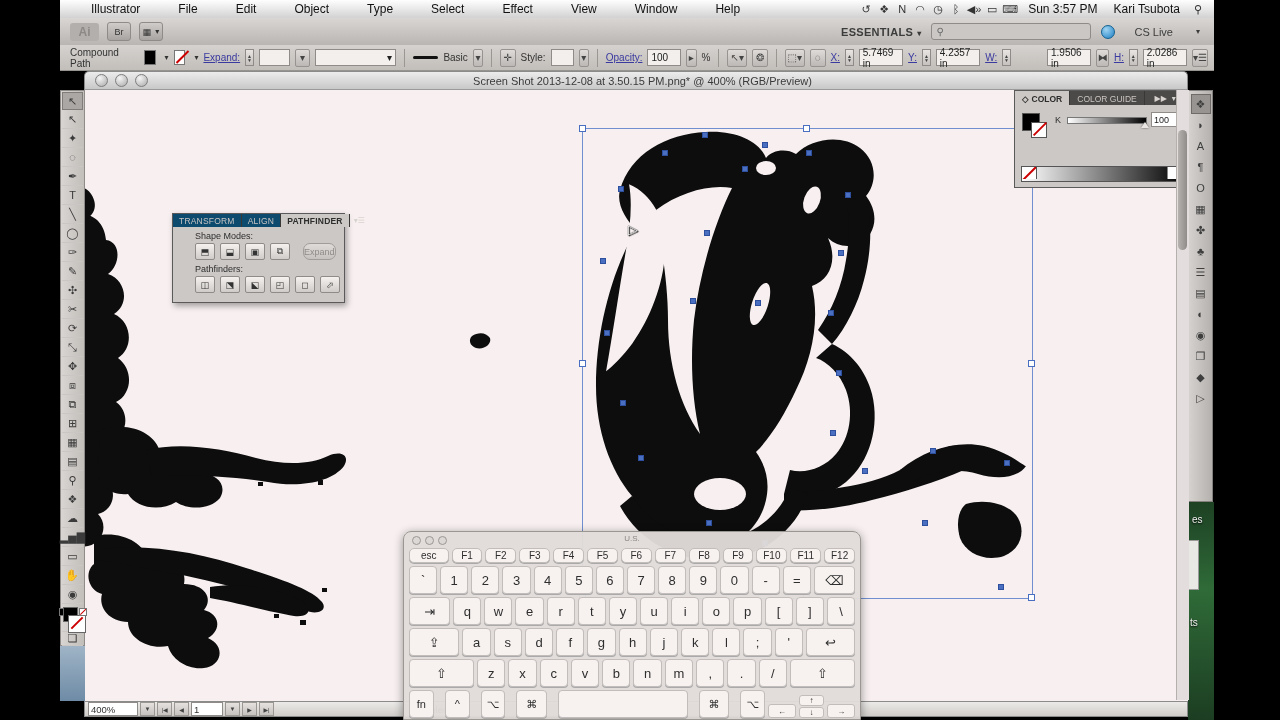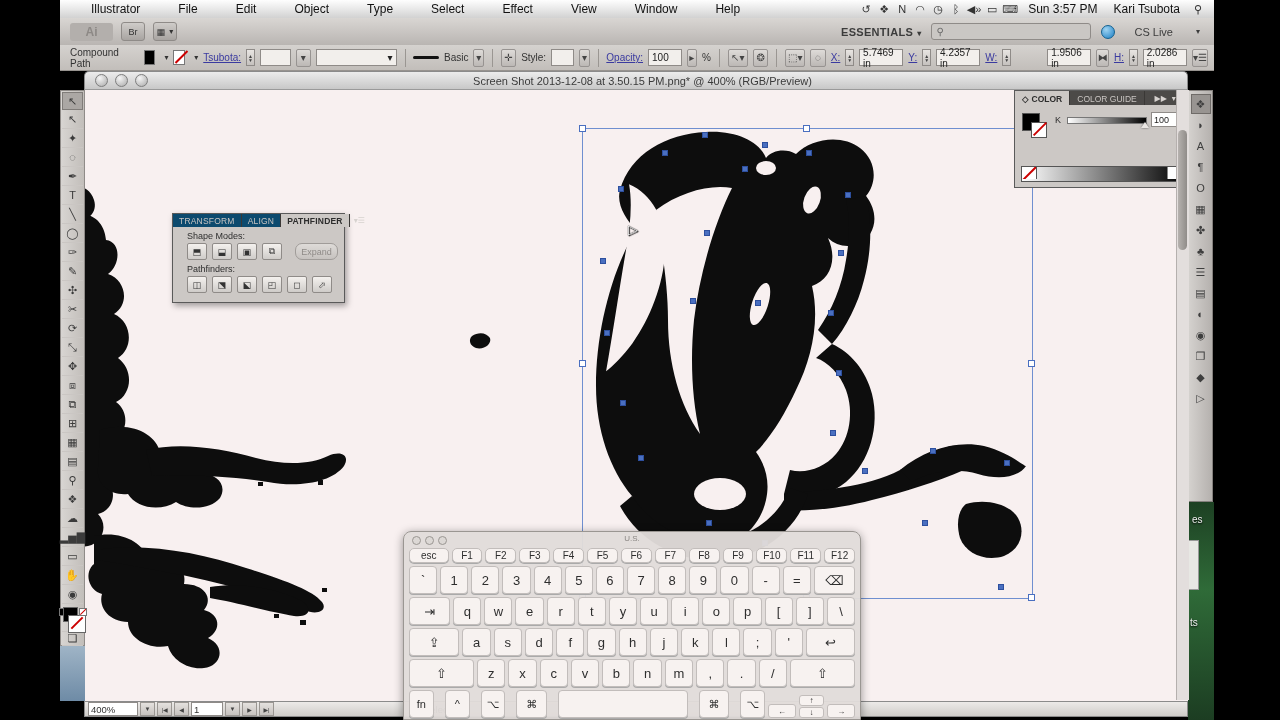--- a/index.html
+++ b/index.html
@@ -14,21 +14,21 @@
   .menubar .apple{font-size:13px;padding:0 10px 0 12px;}
   .menu-item{padding:0 9px;white-space:nowrap;}
   .menubar-right{margin-left:auto;display:flex;align-items:center;gap:4px;padding-right:8px;}
   .status-icon{width:16px;text-align:center;font-size:11px;color:#333;}
   .menubar-clock,.menubar-user{padding:0 6px;white-space:nowrap;}
 
   
   .appbar{left:60px;top:18px;width:1154px;height:27px;
     background:linear-gradient(#d9d6d3,#b9b5b2);border-bottom:1px solid #8f8b88;
     display:flex;align-items:center;font-size:11px;color:#3c3c3c;}
-  .ai-logo{width:43px;height:18px;margin:0 8px 0 10px;border-radius:3px;
+  .ai-logo{width:29px;height:18px;margin:0 8px 0 10px;border-radius:3px;
     background:#b3afac;color:#8d8986;font-weight:bold;font-size:12px;
     display:flex;align-items:center;justify-content:center;}
   .appbar-btn{width:22px;height:17px;background:linear-gradient(#cfccc9,#a8a4a1);
     border:1px solid #8f8b88;border-radius:3px;margin-right:8px;
     display:flex;align-items:center;justify-content:center;font-size:9px;color:#333;}
   .appbar-right{margin-left:auto;display:flex;align-items:center;gap:10px;padding-right:14px;}
   .workspace-btn{font-weight:bold;letter-spacing:.3px;}
   .caret{font-size:8px;margin-left:4px;}
   .search-box{width:150px;height:15px;background:#cac7c4;border:1px solid #8f8b88;border-radius:3px;
     display:flex;align-items:center;padding:0 4px;color:#6a6a6a;font-size:10px;gap:4px;}
@@ -79,21 +79,21 @@
   .mini.none::after{content:"";position:absolute;left:-1px;top:2px;width:9px;height:1px;background:#c00;transform:rotate(-45deg);}
   .toolbar-below{left:60px;top:646px;width:25px;height:55px;background:linear-gradient(#9fb4c6,#6e8ba6);}
 
   
   .pf-panel{left:172px;top:213px;width:173px;height:90px;background:#ccc8c5;border:1px solid #5a5a5a;
     box-shadow:2px 3px 6px rgba(0,0,0,.35);font-size:9px;box-sizing:border-box;}
   .pf-tabs{display:flex;height:13px;background:#0c4a6e;align-items:stretch;color:#c9c5c2;}
   .pf-tab{padding:1px 6px 0;display:flex;align-items:center;font-size:8.5px;letter-spacing:.2px;border-right:1px solid #3a3836;}
   .pf-tab.active{background:#ccc8c5;color:#2d2d2d;font-weight:bold;}
   .pf-menu{margin-left:auto;display:flex;align-items:center;padding:0 4px;color:#d6d2cf;font-size:8px;}
-  .pf-body{padding:3px 6px;margin-left:8px;}
+  .pf-body{padding:3px 22px;}
   .pf-label{font-size:9px;color:#2e2e2e;margin:1px 0 2px;}
   .pf-row{display:flex;gap:5px;align-items:center;}
   .pf-btn{width:18px;height:15px;background:linear-gradient(#f4f1ee,#cfccc9);border:1px solid #8f8b88;border-radius:2px;
     display:flex;align-items:center;justify-content:center;font-size:9px;color:#333;}
   .expand-btn{margin-left:8px;width:44px;height:15px;border:1px solid #a09c99;border-radius:7px;
     background:linear-gradient(#dedbd8,#c6c2bf);color:#8f8b88;font-size:9px;display:flex;align-items:center;justify-content:center;}
 
   
   .color-panel{left:1014px;top:90px;width:174px;height:98px;background:#ccc8c5;border:1px solid #5a5a5a;box-sizing:border-box;}
   .cp-tabs{display:flex;height:14px;background:#4c4a48;color:#c9c5c2;font-size:8.5px;}
@@ -221,21 +221,21 @@
       </span>
     </span>
   </div>
 
   <div class="abs controlbar">
     <span style="margin-right:14px;">Compound Path</span>
     <span class="swatch"></span>
       <span class="caret">▾</span>
     <span class="swatch none"></span>
       <span class="caret">▾</span>
-    <span class="cb-link">Tsubota:</span>
+    <span class="cb-link">Expand:</span>
     <span class="stepper">
         <span>▲</span>
         <span>▼</span>
       </span>
     <span class="cb-field" style="width:30px;"></span>
     <span class="cb-icon">▾</span>
     <span class="cb-field" style="width:96px;justify-content:flex-end;">▾</span>
     <span class="cb-sep"></span>
     <span class="line-preview"></span>
     <span>Basic</span>

